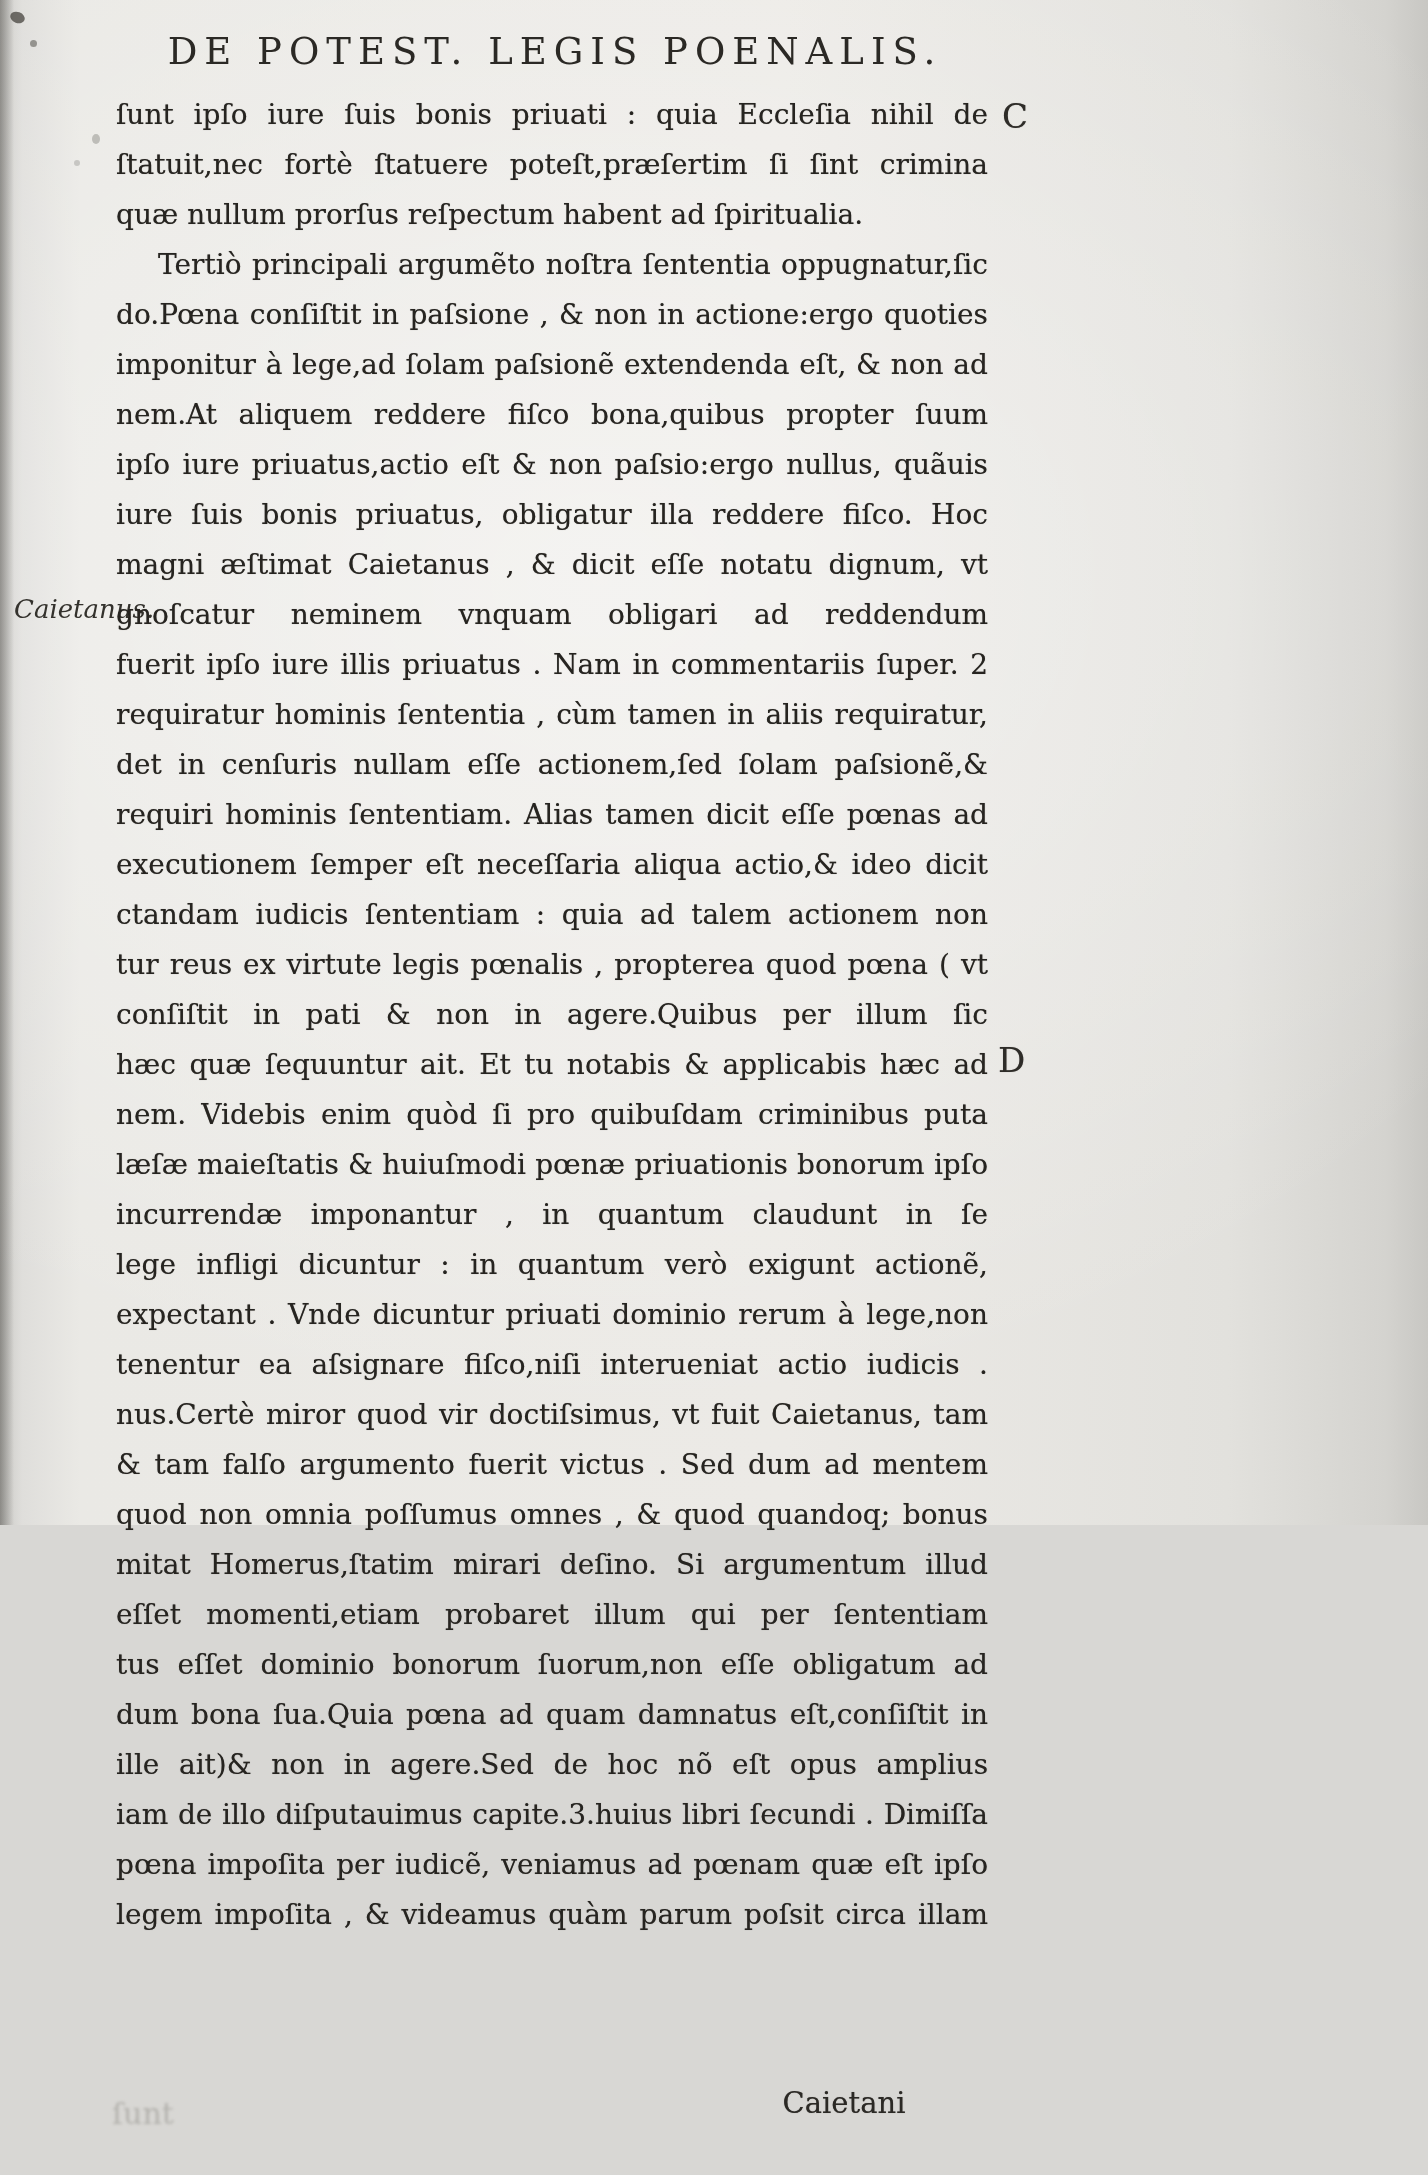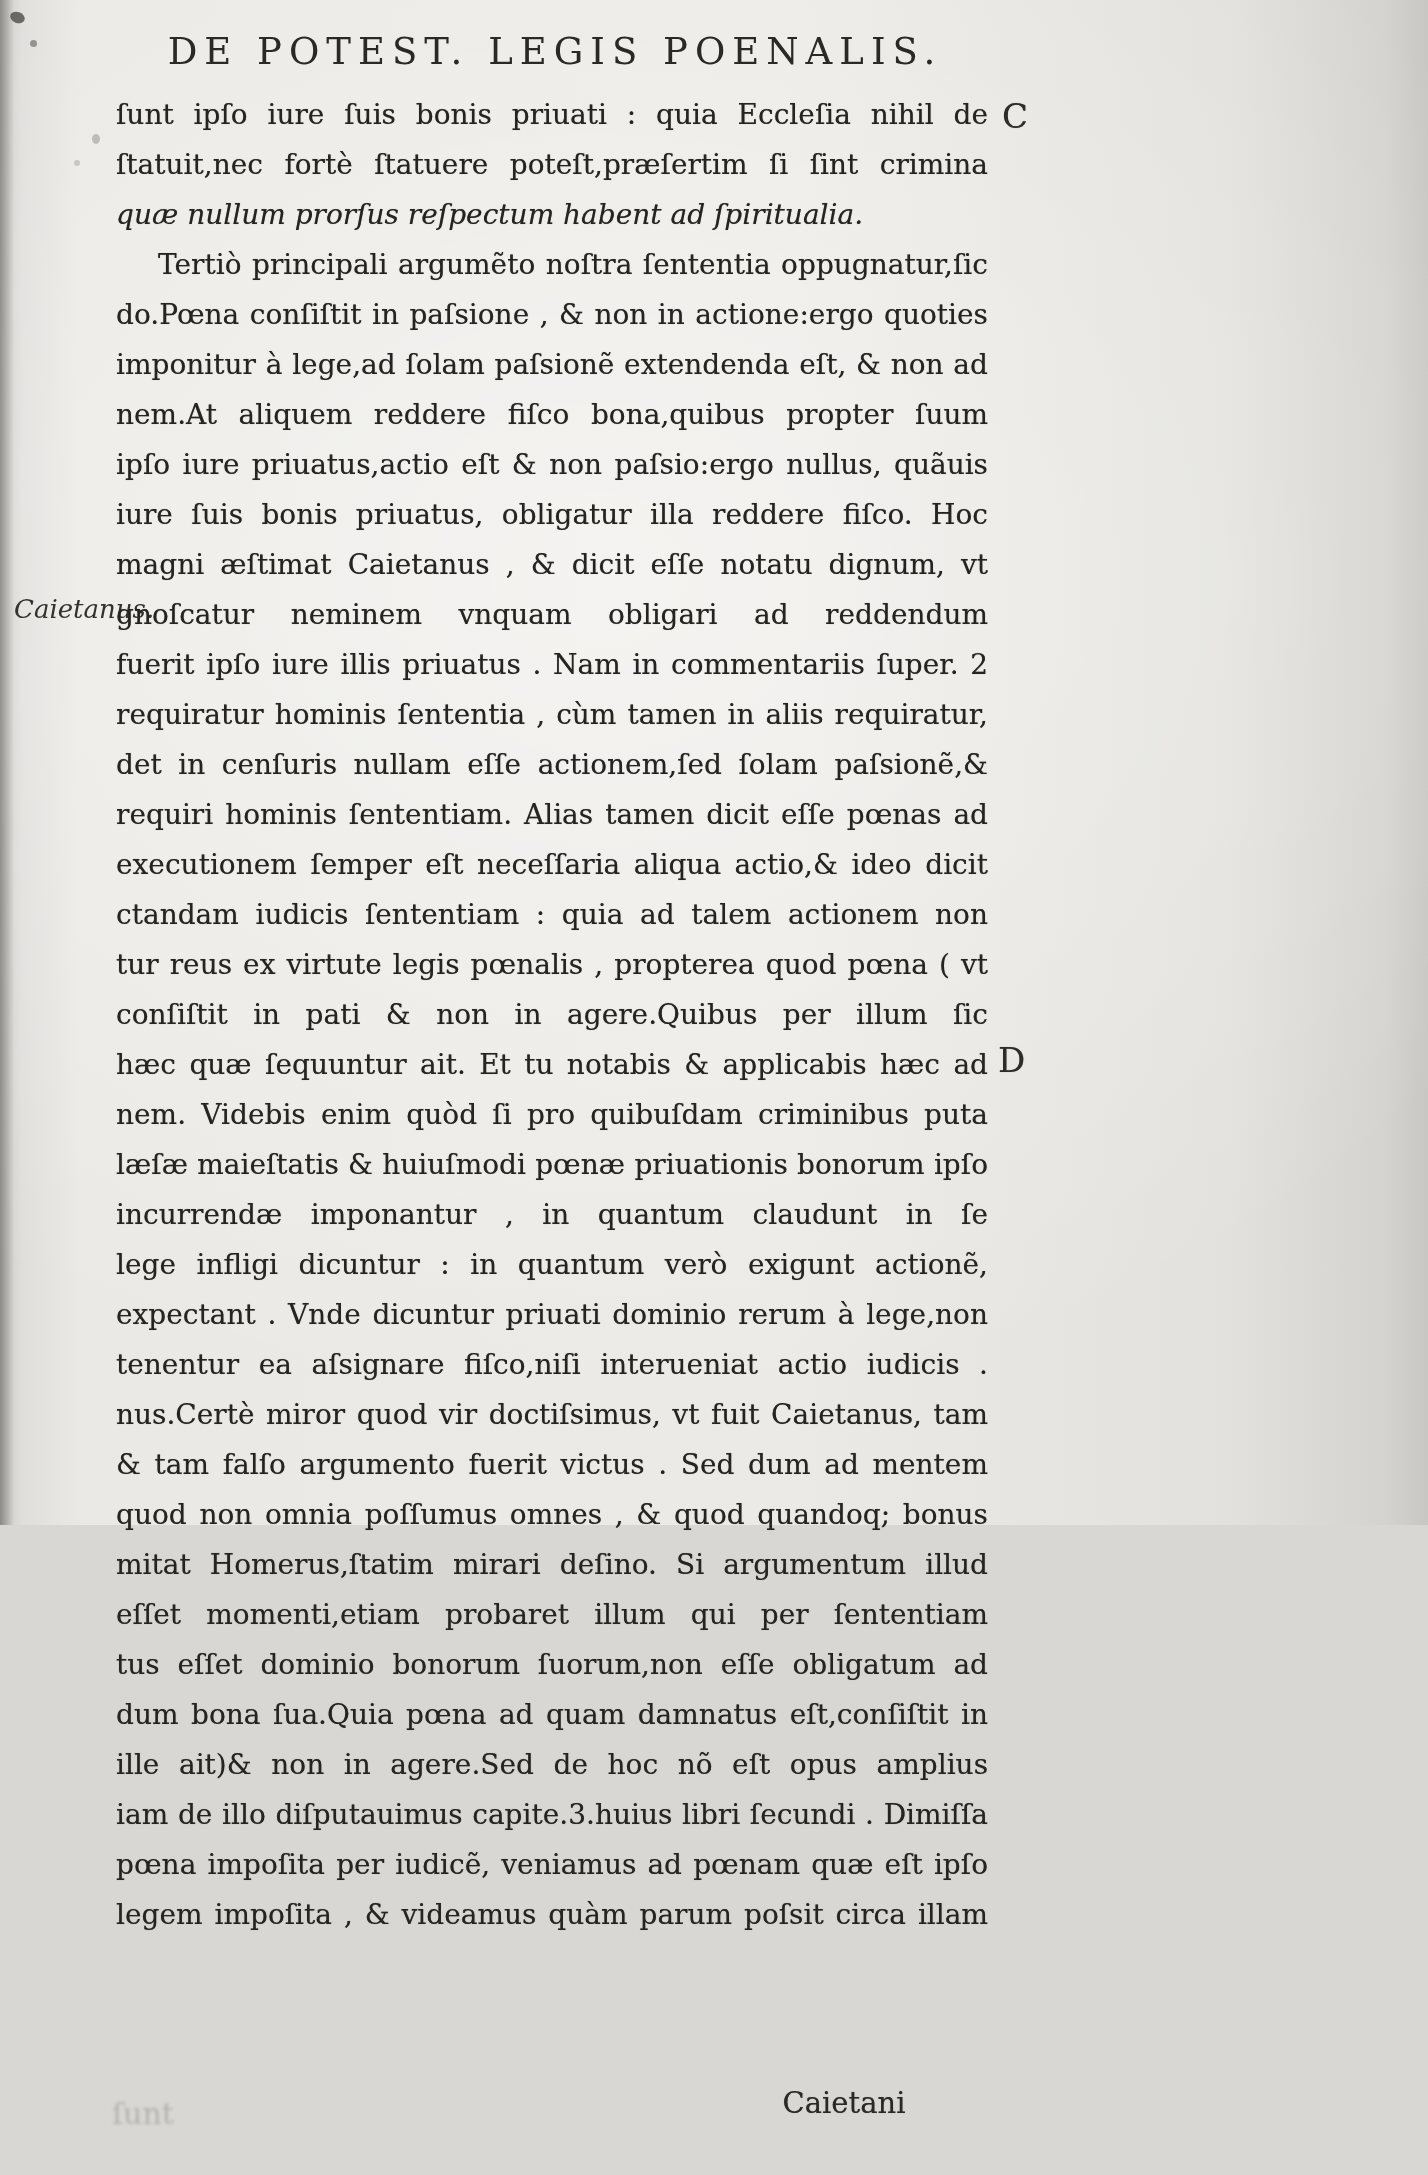--- a/index.html
+++ b/index.html
@@ -42,21 +42,21 @@
     line-height: 50px;
     color: #262420;
     text-shadow: 0 0 0.7px rgba(45,42,38,0.55);
   }
   .line {
     height: 50px;
     overflow: hidden;
     text-align: justify;
     text-align-last: justify;
   }
-  .line.flush { text-align-last: left; font-style: italic; }
+  .line.flush { text-align-last: left; }
   .line.indent { text-indent: 42px; }
   .margin-letter {
     position: absolute;
     font-size: 34px;
     color: #2e2c28;
     text-shadow: 0 0 0.7px rgba(45,42,38,0.55);
   }
   .margin-letter.pos-c { left: 1002px; top: 96px; }
   .margin-letter.pos-d { left: 998px; top: 1040px; }
   .side-note {

